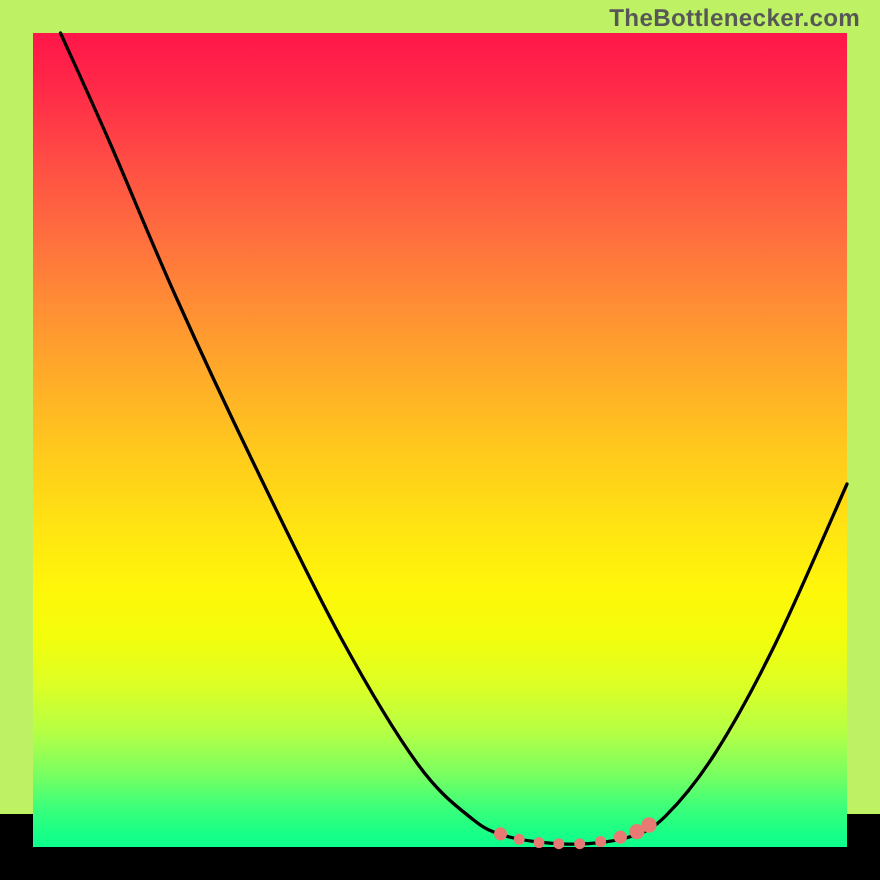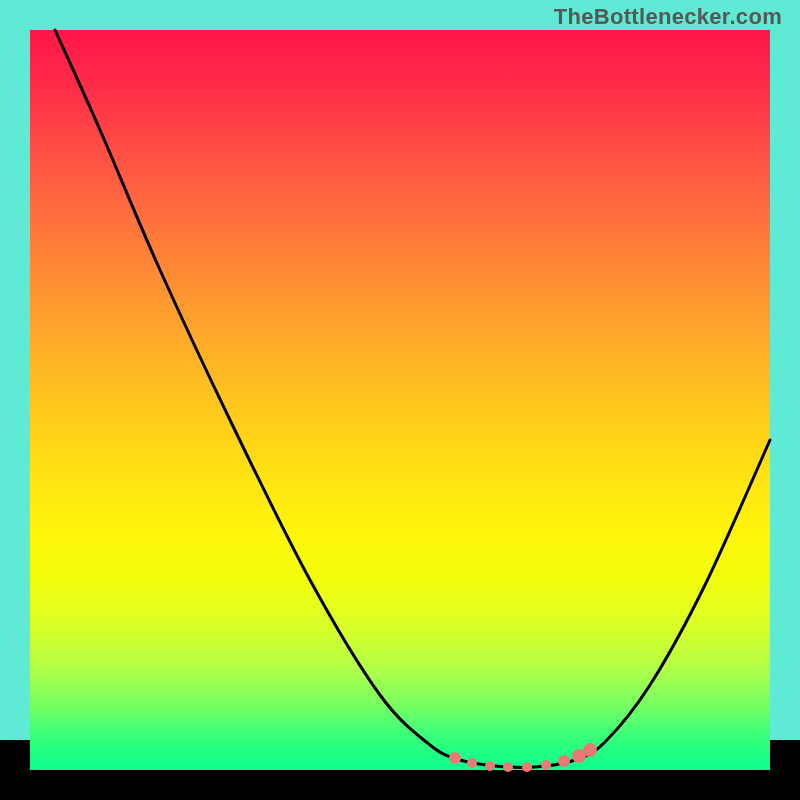--- a/index.html
+++ b/index.html
@@ -8,21 +8,21 @@
     width: 800px;
     height: 800px;
     background: #000;
     overflow: hidden;
     font-family: Arial, Helvetica, sans-serif;
   }
   .stage {
     position: relative;
     width: 800px;
     height: 740px;
-    background: #5eead4;
+    background: #bef264;
   }
   
   .watermark {
     position: absolute;
     top: 4px;
     right: 18px;
     color: #575757;
     font-size: 22px;
     font-weight: 600;
     letter-spacing: 0.3px;

